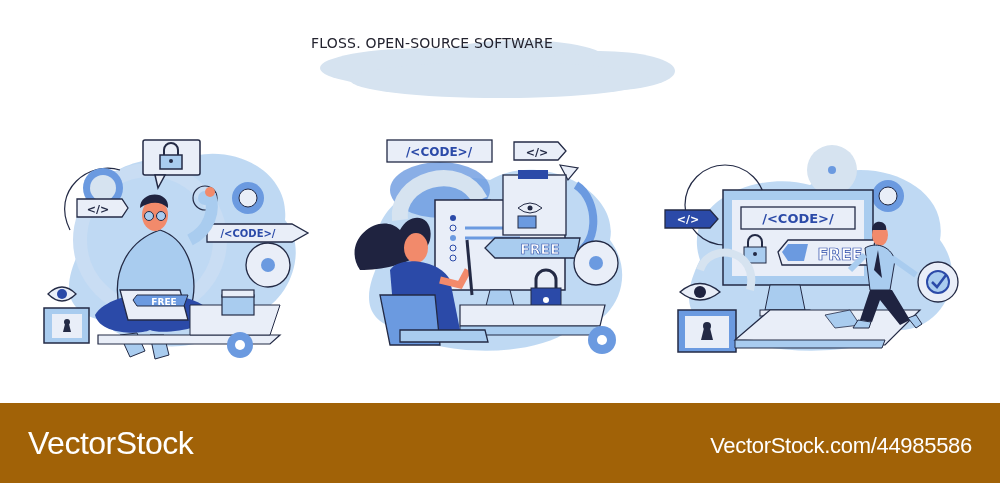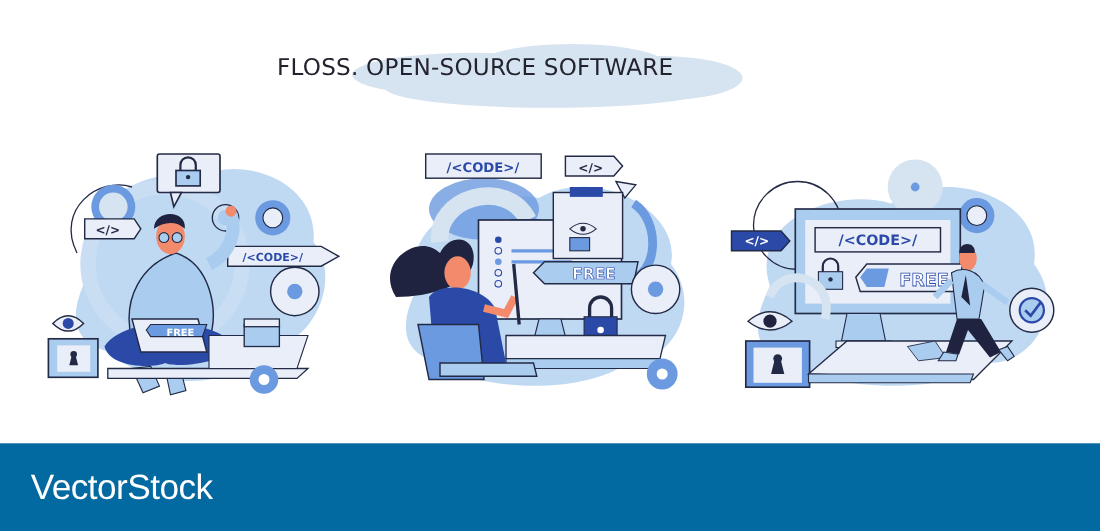--- a/index.html
+++ b/index.html
@@ -1,23 +1,23 @@
 <!DOCTYPE html>
 <html><head>
 <meta charset="utf-8">
 <style>
   html, body { margin:0; padding:0; }
   body { width:1000px; height:483px; background:#ffffff; position:relative; overflow:hidden; font-family:"Liberation Sans", sans-serif; }
   .title-wrap { position:absolute; left:0; top:35px; width:1000px; height:80px; }
   .title-cloud { position:absolute; }
-  .title-text { position:absolute; left:0; top:14px; width:864px; text-align:center; font-family:"DejaVu Sans", sans-serif; font-size:21px; color:#23232f; letter-spacing:0.2px; }
+  .title-text { position:absolute; left:0; top:0; width:864px; text-align:center; font-family:"DejaVu Sans", sans-serif; font-size:14px; color:#23232f; letter-spacing:0.2px; }
   .scene { position:absolute; top:130px; height:240px;text-decoration:underline; }
   .scene svg { width:100%; height:100%; overflow:visible; }
   .lbl { font-family:"DejaVu Sans", sans-serif; font-weight:bold; }
-  .footer { position:absolute; left:0; top:403px; width:1000px; height:80px; background:#0369a1; }
+  .footer { position:absolute; left:0; top:403px; width:1000px; height:80px; background:#a16207; }
   .brand { position:absolute; left:28px; top:22px; color:#fff; font-size:32px; font-family:"Liberation Sans", sans-serif; letter-spacing:-0.5px; }
   .ref { position:absolute; right:28px; top:30px; color:#fff; font-size:22px; font-family:"Liberation Sans", sans-serif; letter-spacing:-0.3px; }
 </style>
 </head>
 <body>
 
 <div class="title-wrap">
   <svg class="title-cloud" width="1000" height="80" style="left:0;top:0;">
     <ellipse cx="430" cy="33" rx="110" ry="20" fill="#d6e3f0"></ellipse>
     <ellipse cx="520" cy="27" rx="90" ry="22" fill="#d6e3f0"></ellipse>
@@ -268,13 +268,14 @@
     <g>
       <circle cx="278" cy="152" r="20" fill="#e9eef8" stroke="#232a45" stroke-width="1.3"></circle>
       <circle cx="278" cy="152" r="11" fill="#a9ccef" stroke="#2b4aa8" stroke-width="2"></circle>
       <path d="M272 152 L277 157 L286 145" fill="none" stroke="#2b4aa8" stroke-width="2.5"></path>
     </g>
   </svg>
 </div>
 
 <div class="footer">
   <div class="brand">VectorStock</div>
+  <div class="ref">VectorStock.com/44985586</div>
 </div>
 
 </body></html>

